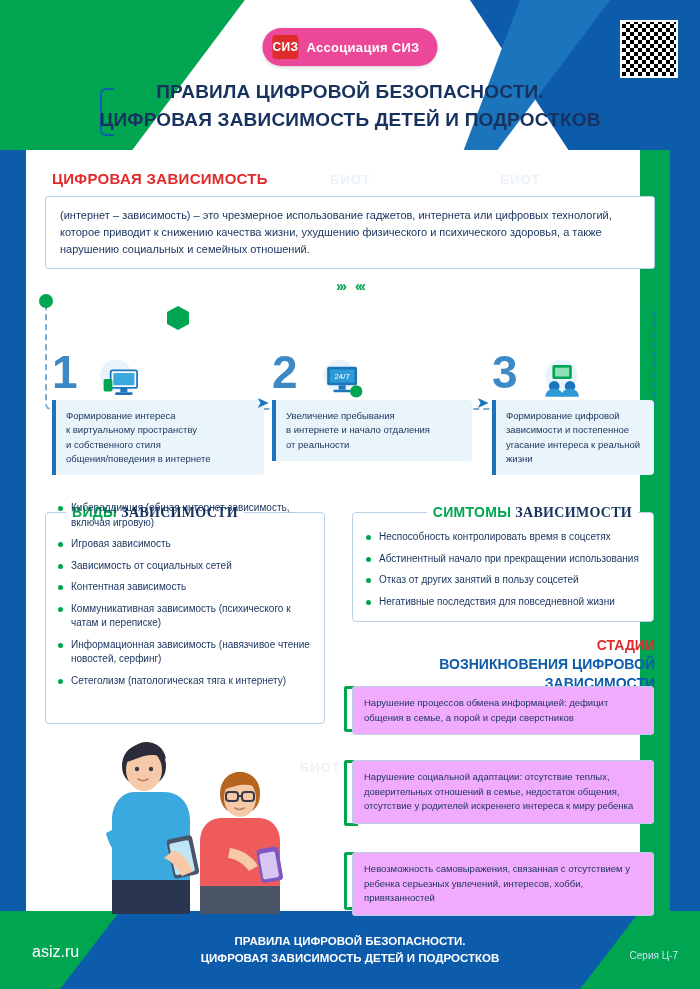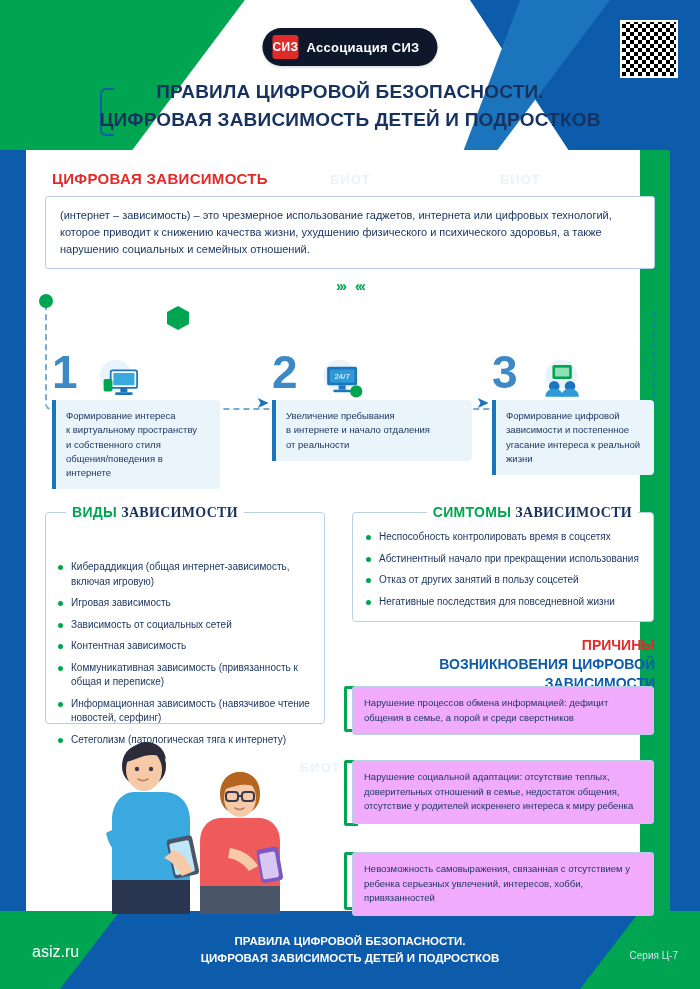--- a/index.html
+++ b/index.html
@@ -66,21 +66,21 @@
     background: #ffffff;
   }
   .wm {
     position: absolute; color: #e8f0f8; font-weight: bold; font-size: 13px;
     letter-spacing: 1px; opacity: .85; pointer-events: none;
   }
 
   
   .logo-pill {
     position: absolute; left: 50%; transform: translateX(-50%); top: 28px;
-    background: #0f172a; color: #fff; border-radius: 20px;
+    background: #ec4899; color: #fff; border-radius: 20px;
     padding: 7px 18px 7px 10px; display: flex; align-items: center; gap: 8px;
     font-size: 13px; font-weight: bold; letter-spacing: .3px;
     box-shadow: 0 1px 3px rgba(0,0,0,.2);
   }
   .logo-mark {
     width: 26px; height: 24px; background: #e02b2b; border-radius: 3px;
     display: flex; align-items: center; justify-content: center;
     color: #fff; font-size: 12px; font-weight: bold;
   }
   .qr {
@@ -254,21 +254,21 @@
 
 <div class="stage-num" style="left:52px;top:345px;">1</div>
 <svg class="stage-ico" style="left:96px;top:358px;" viewBox="0 0 60 50">
   <circle cx="22" cy="20" r="18" fill="#e8f3fb"></circle>
   <rect x="16" y="14" width="30" height="20" rx="2" fill="#fff" stroke="#1c75bc" stroke-width="2"></rect>
   <rect x="19" y="17" width="24" height="14" fill="#3aa9e0"></rect>
   <rect x="27" y="34" width="8" height="5" fill="#1c75bc"></rect>
   <rect x="21" y="39" width="20" height="3" rx="1.5" fill="#1c75bc"></rect>
   <rect x="8" y="24" width="10" height="14" rx="2" fill="#00a551"></rect>
 </svg>
-<div class="stage-card" style="left:52px;width:168px;white-space:pre-line;">Формирование интереса
+<div class="stage-card" style="left:52px;width:212px;white-space:pre-line;">Формирование интереса
 к виртуальному пространству
 и собственного стиля
 общения/поведения в интернете</div>
 
 <div class="arrow-sm" style="left:256px;">➤</div>
 
 <div class="stage-num" style="left:272px;top:345px;">2</div>
 <svg class="stage-ico" style="left:316px;top:358px;" viewBox="0 0 60 50">
   <circle cx="26" cy="20" r="18" fill="#e8f3fb"></circle>
   <rect x="12" y="10" width="34" height="21" rx="2" fill="#1c75bc"></rect>
@@ -297,44 +297,44 @@
 <div class="stage-card" style="left:492px;width:162px;white-space:pre-line;">Формирование цифровой
 зависимости и постепенное
 угасание интереса к реальной
 жизни</div>
 
 <div class="panel" style="left:45px;top:512px;width:280px;height:212px;"></div>
 <div class="panel-title" style="left:66px;top:504px;">
   <span class="g">ВИДЫ</span>
   <span class="b">ЗАВИСИМОСТИ</span>
 </div>
-<ul class="bul" style="position:absolute;left:58px;top:560px;width:256px;">
+<ul class="bul" style="position:absolute;left:58px;top:501px;width:256px;">
   <li>Кибераддикция (общая интернет-зависимость, включая игровую)</li>
   <li>Игровая зависимость</li>
   <li>Зависимость от социальных сетей</li>
   <li>Контентная зависимость</li>
-  <li>Коммуникативная зависимость (привязанность к общая и переписке)</li>
+  <li>Коммуникативная зависимость (психического к чатам и переписке)</li>
   <li>Информационная зависимость (навязчивое чтение новостей, серфинг)</li>
   <li>Сетеголизм (патологическая тяга к интернету)</li>
 </ul>
 
 <div class="panel" style="left:352px;top:512px;width:302px;height:110px;"></div>
 <div class="panel-title" style="right:62px;top:504px;text-align:center;">
   <span class="g">СИМТОМЫ</span>
   <span class="b">ЗАВИСИМОСТИ</span>
 </div>
 <ul class="bul" style="position:absolute;left:366px;top:530px;width:276px;">
   <li>Неспособность контролировать время в соцсетях</li>
   <li>Абстинентный начало при прекращении использования</li>
   <li>Отказ от других занятий в пользу соцсетей</li>
   <li>Негативные последствия для повседневной жизни</li>
 </ul>
 
 <div class="causes-title">
-  <div class="r">ПРИЧИНЫ</div>
+  <div class="r">СТАДИИ</div>
   <div class="b">ВОЗНИКНОВЕНИЯ ЦИФРОВОЙ ЗАВИСИМОСТИ</div>
 </div>
 
 <div class="cause-brk" style="top:686px;height:46px;"></div>
 <div class="cause" style="top:686px;">Нарушение процессов обмена информацией: дефицит общения в семье, а порой и среди сверстников</div>
 
 <div class="cause-brk" style="top:760px;height:66px;"></div>
 <div class="cause" style="top:760px;">Нарушение социальной адаптации: отсутствие теплых, доверительных отношений в семье, недостаток общения, отсутствие у родителей искреннего интереса к миру ребенка</div>
 
 <div class="cause-brk" style="top:852px;height:58px;"></div>

